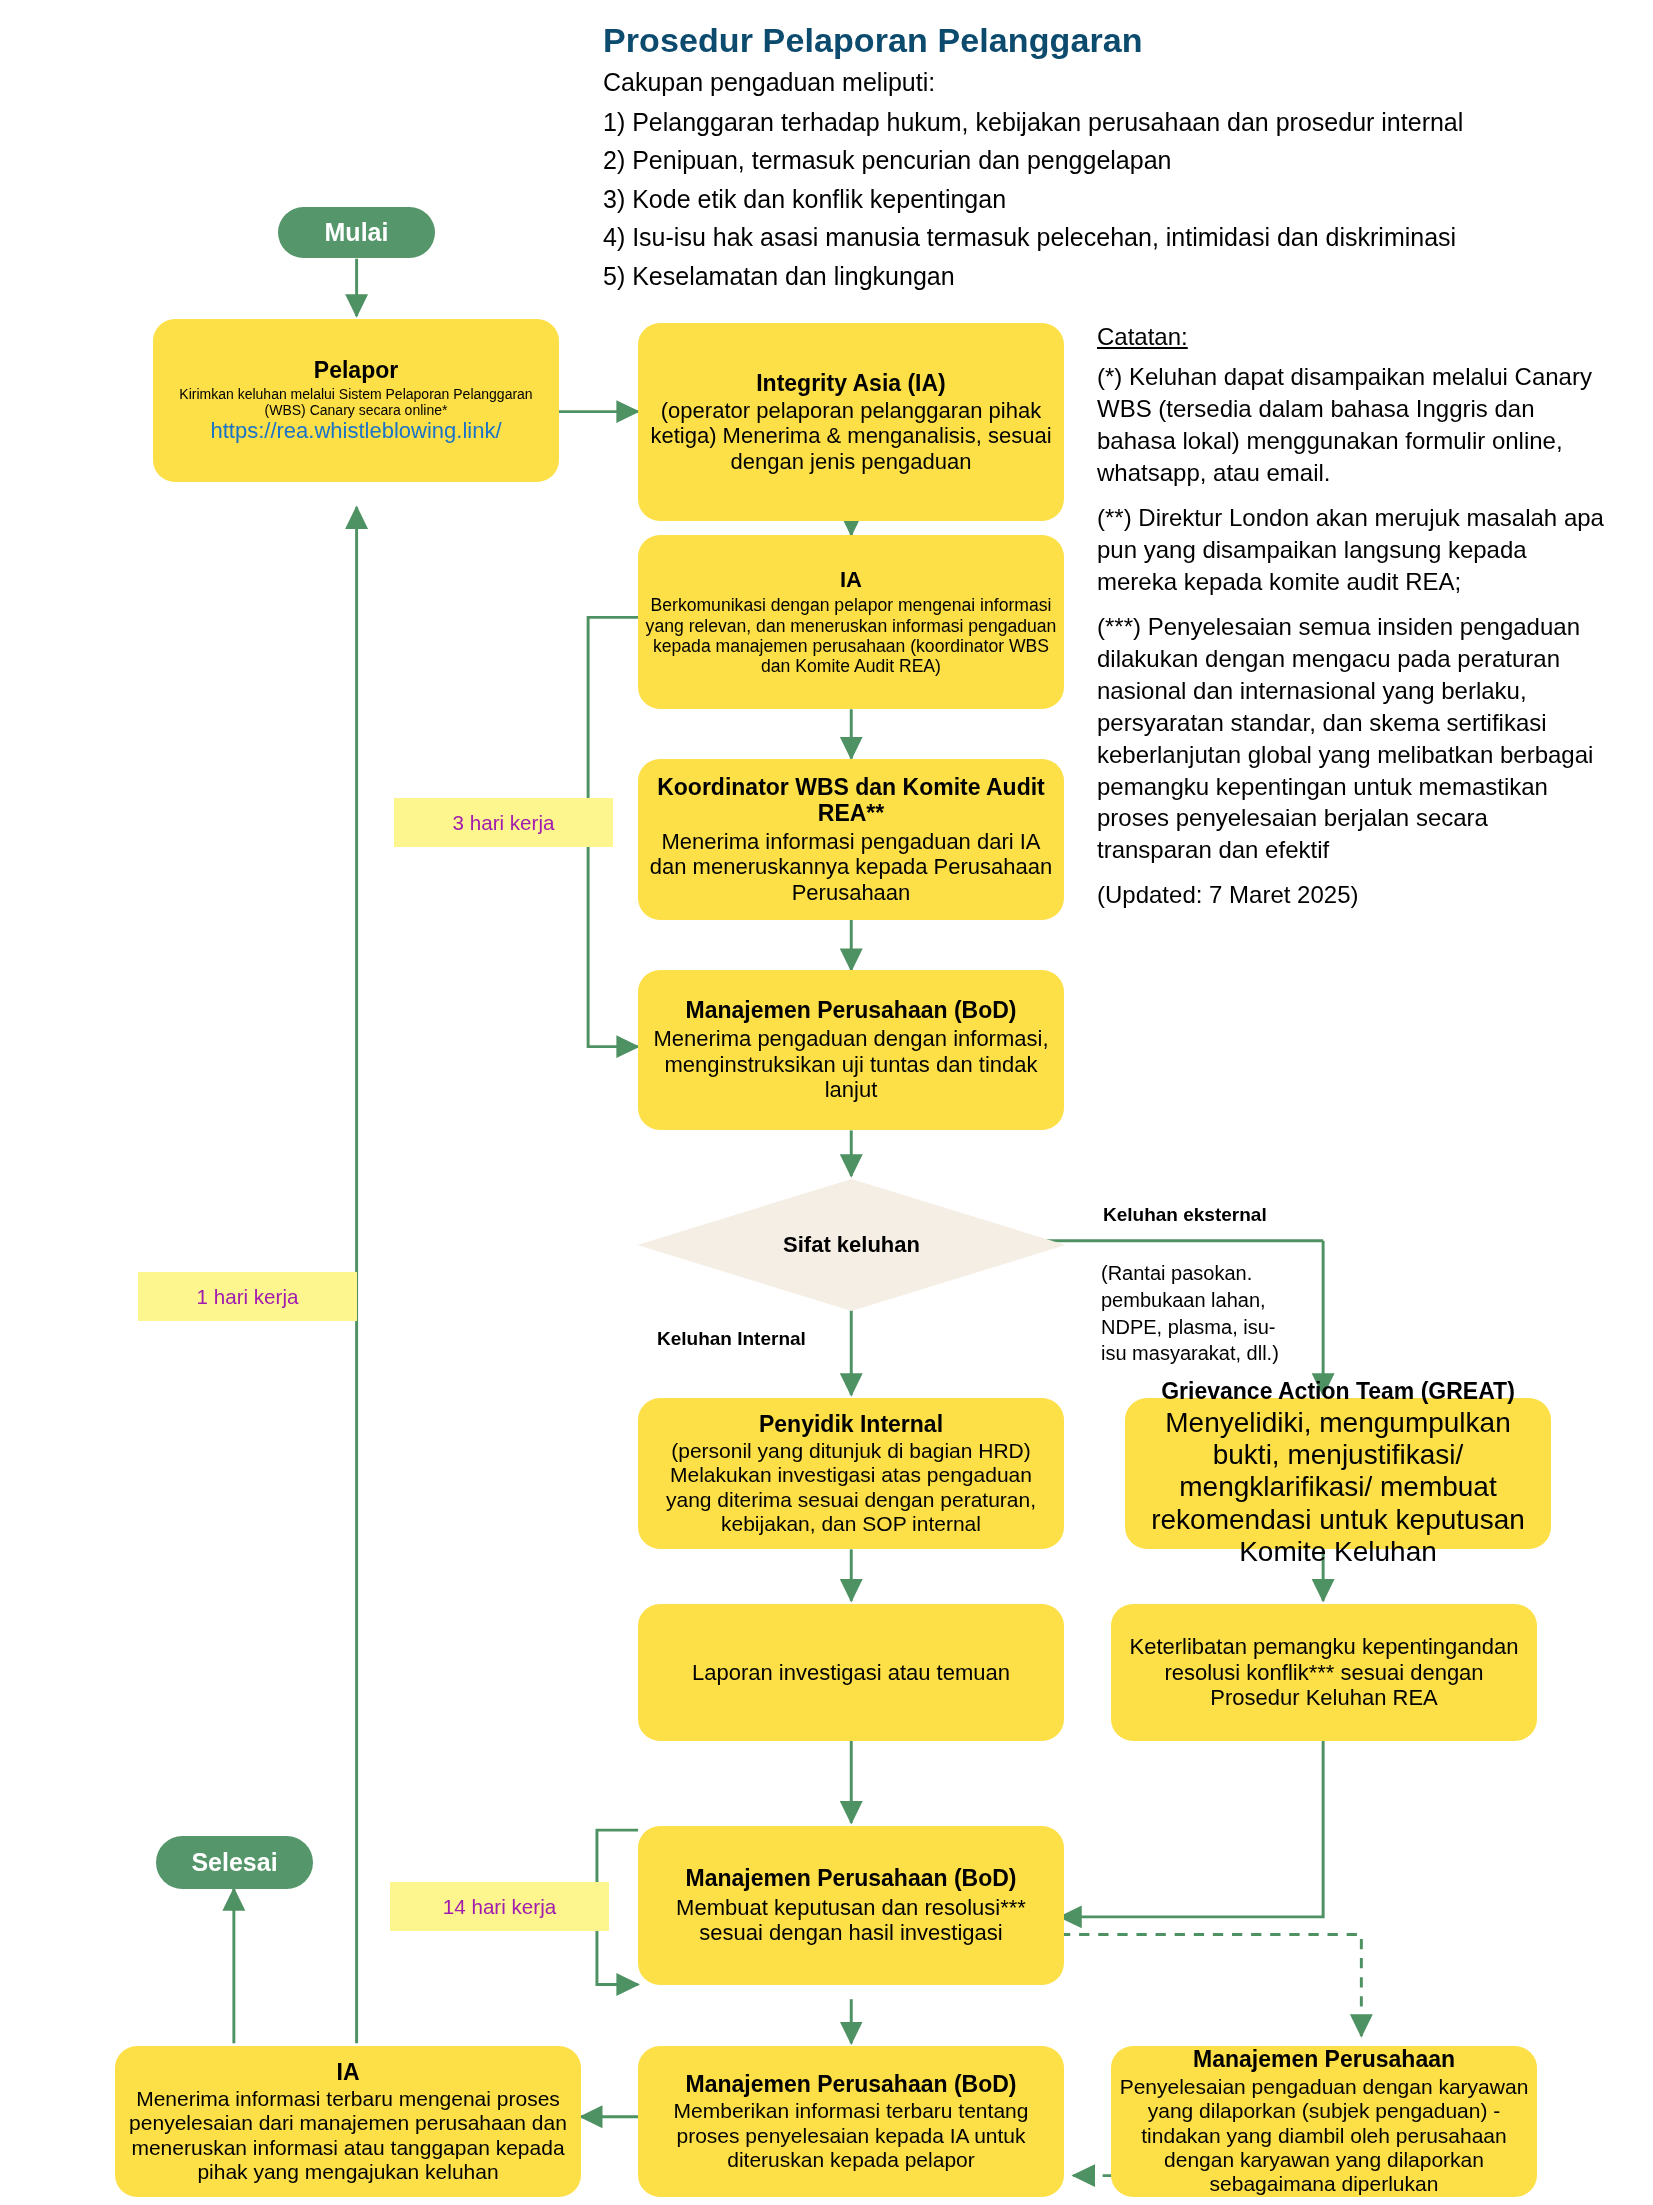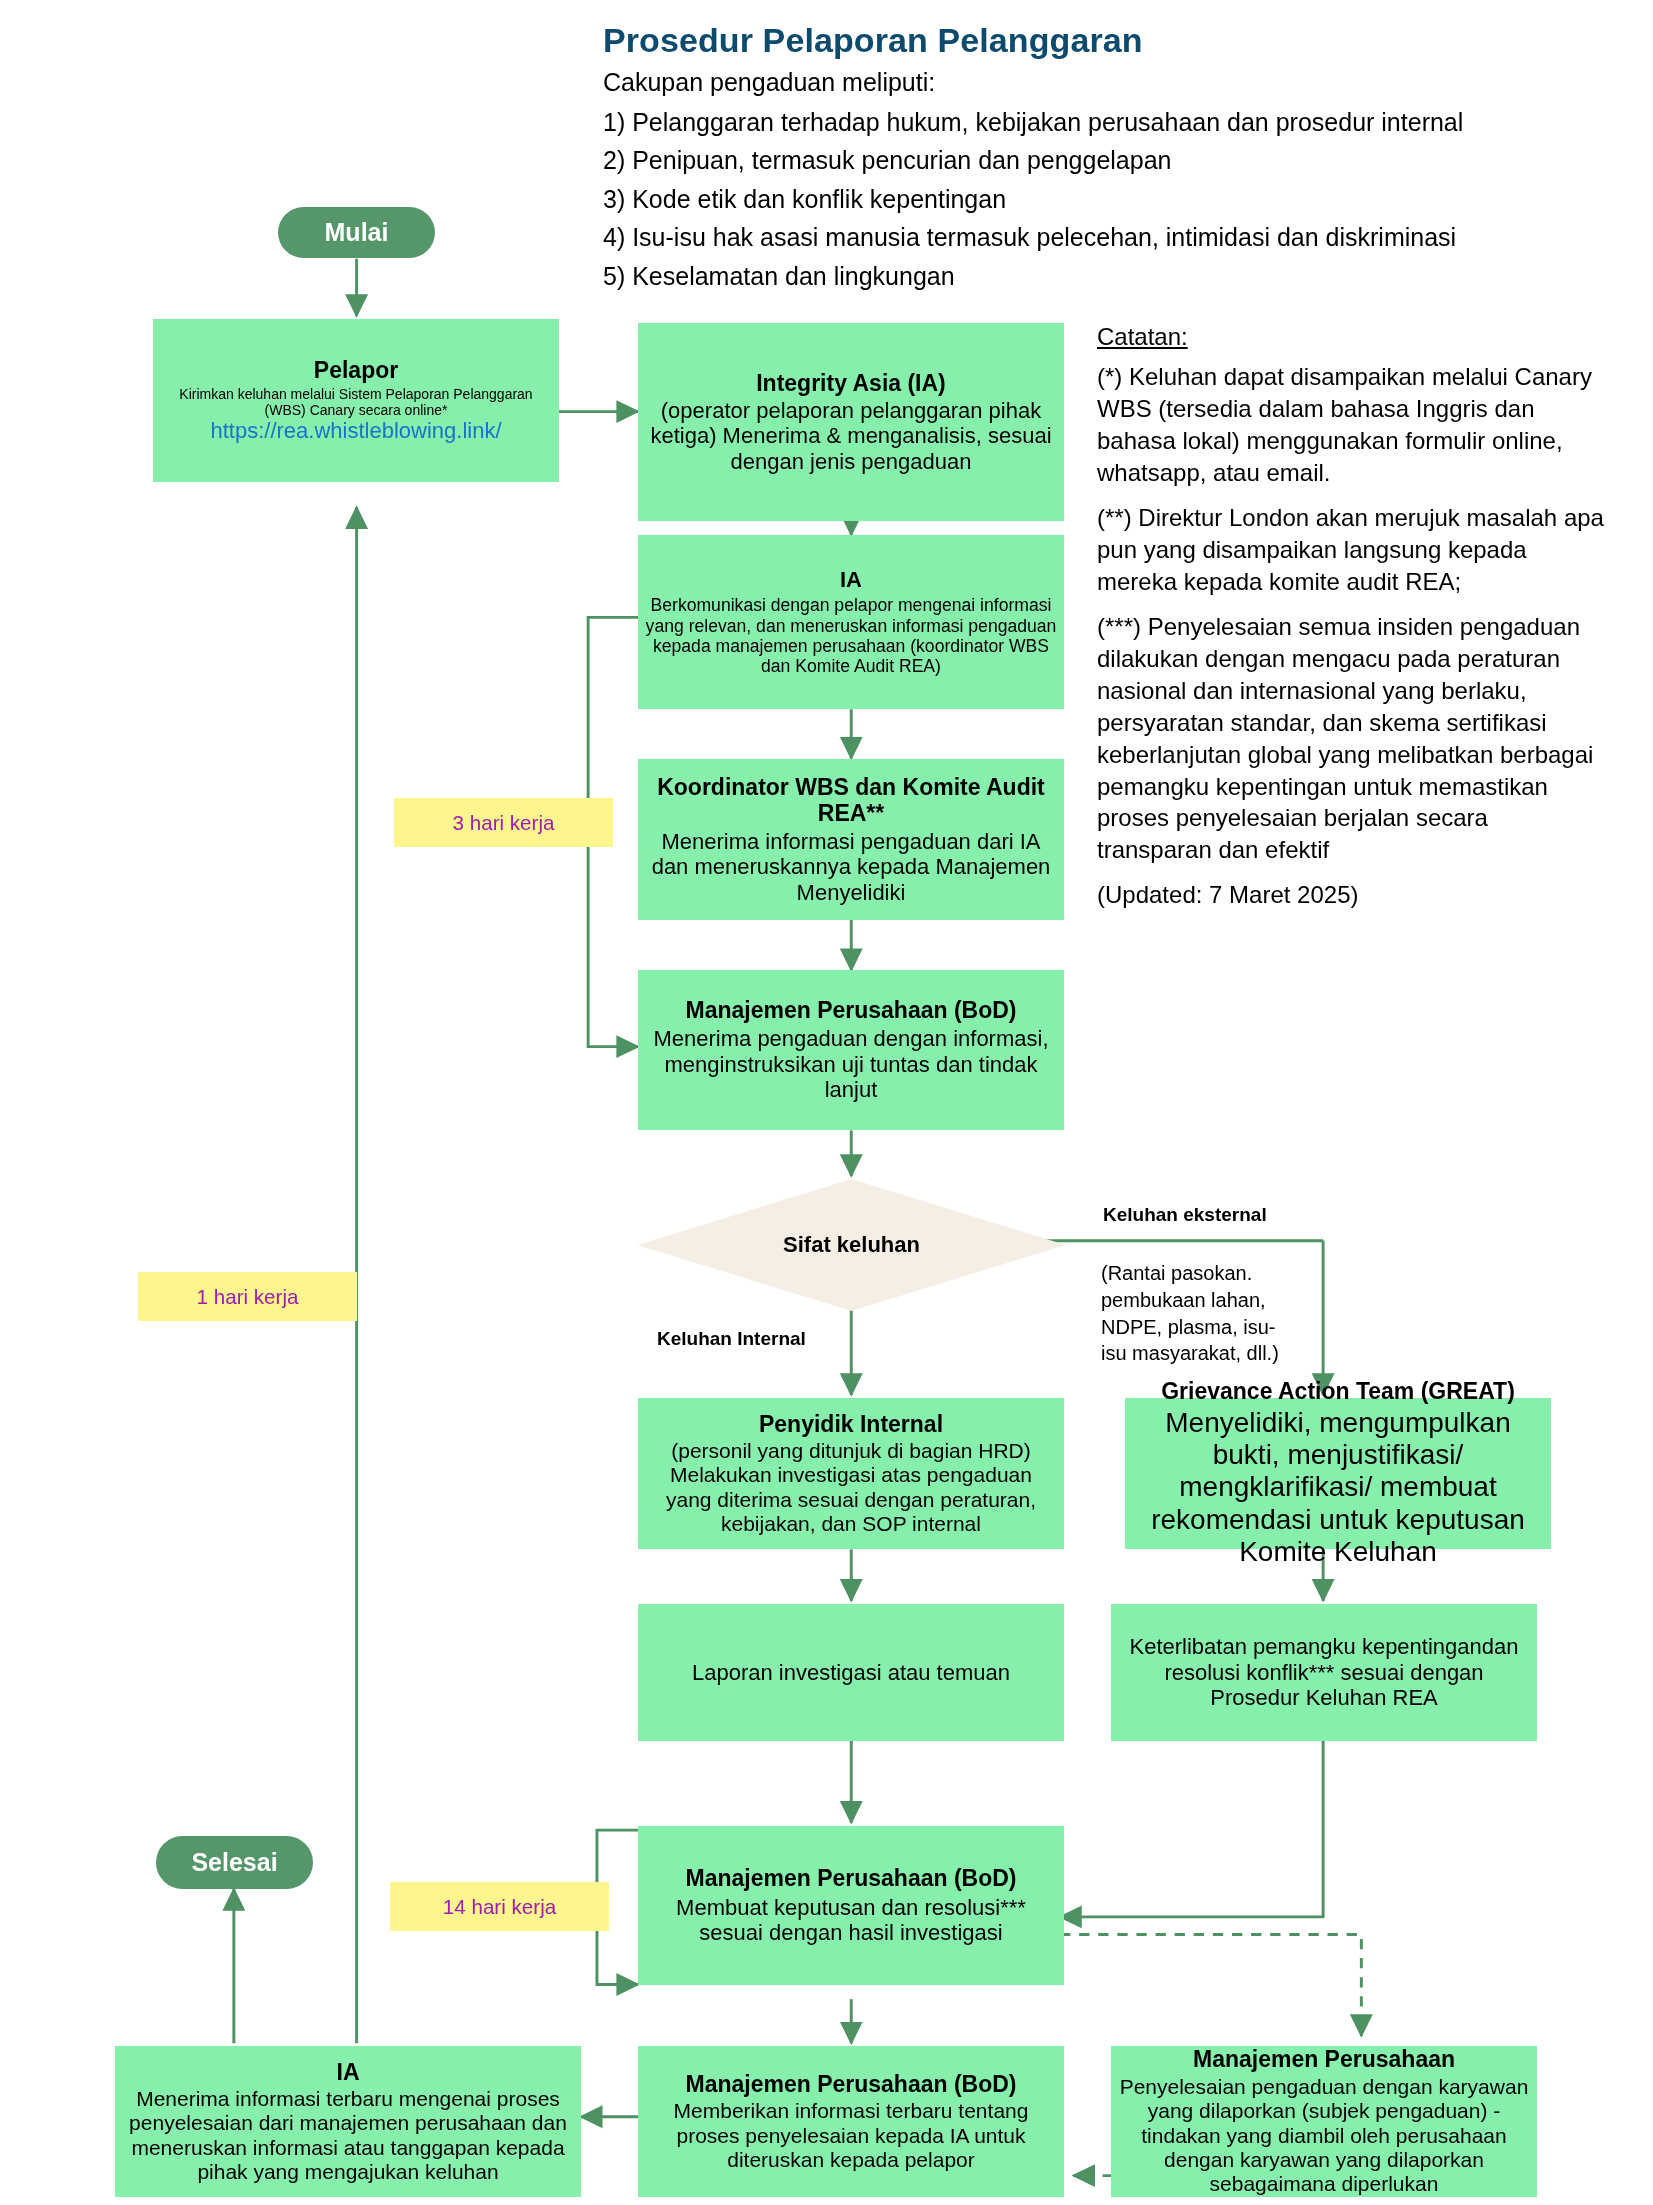--- a/index.html
+++ b/index.html
@@ -27,22 +27,23 @@
     position: absolute;
     box-sizing: border-box;
     display: flex;
     flex-direction: column;
     align-items: center;
     justify-content: center;
     text-align: center;
     color: #000000;
   }
   .proc {
-    background: #86efac;
+    background: #fde047;
     padding: 5.9px 7.4px;
+    border-radius: 22px;
   }
   .term {
     background: #55966a;
     color: #ffffff;
     border-radius: 31px;
     font-weight: bold;
     font-size: 25px;
   }
   .badge {
     background: #fdf58d;
@@ -214,21 +215,21 @@
     <div class="bdy" style="font-size:22px;">(operator pelaporan pelanggaran pihak ketiga) Menerima &amp; menganalisis, sesuai dengan jenis pengaduan</div>
   </div>
 
   <div class="node proc" style="left:638px;top:535px;width:426px;height:174px;">
     <div class="ttl" style="font-size:22px;margin-bottom:2.9px;">IA</div>
     <div class="bdy" style="font-size:17.6px;">Berkomunikasi dengan pelapor mengenai informasi yang relevan, dan meneruskan informasi pengaduan kepada manajemen perusahaan (koordinator WBS dan Komite Audit REA)</div>
   </div>
 
   <div class="node proc" style="left:638px;top:759px;width:426px;height:161px;">
     <div class="ttl" style="font-size:23px;margin-bottom:2.9px;">Koordinator WBS dan Komite Audit REA**</div>
-    <div class="bdy" style="font-size:22px;">Menerima informasi pengaduan dari IA dan meneruskannya kepada Manajemen Menyelidiki</div>
+    <div class="bdy" style="font-size:22px;">Menerima informasi pengaduan dari IA dan meneruskannya kepada Perusahaan Perusahaan</div>
   </div>
 
   <div class="node proc" style="left:638px;top:970px;width:426px;height:160px;">
     <div class="ttl" style="font-size:23px;margin-bottom:2.9px;">Manajemen Perusahaan (BoD)</div>
     <div class="bdy" style="font-size:22px;">Menerima pengaduan dengan informasi, menginstruksikan uji tuntas dan tindak lanjut</div>
   </div>
 
   <div style="position:absolute;left:637px;top:1179px;width:429px;height:132px;">
     <svg viewBox="0 0 584 180" width="429" height="132">
       <polygon points="292,0 584,90 292,180 0,90" fill="#f5eee4"></polygon>

